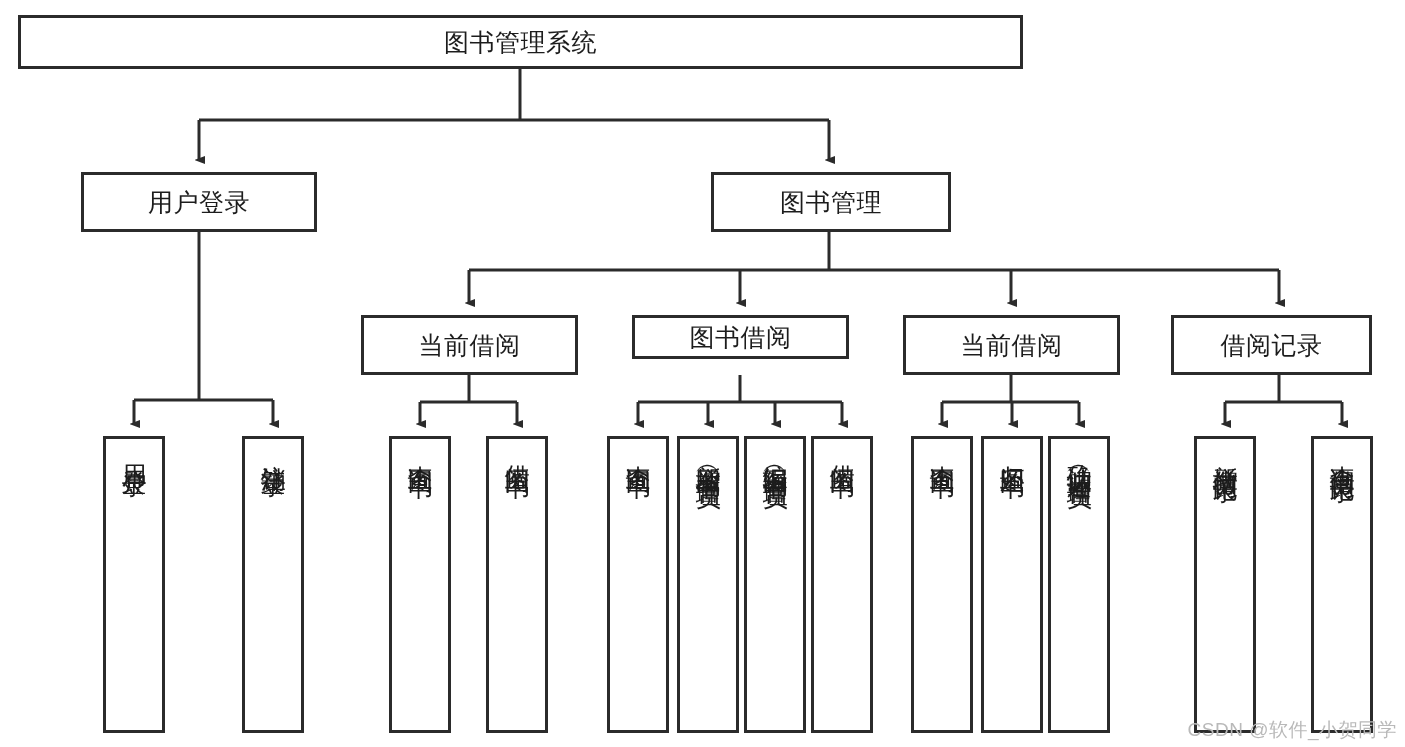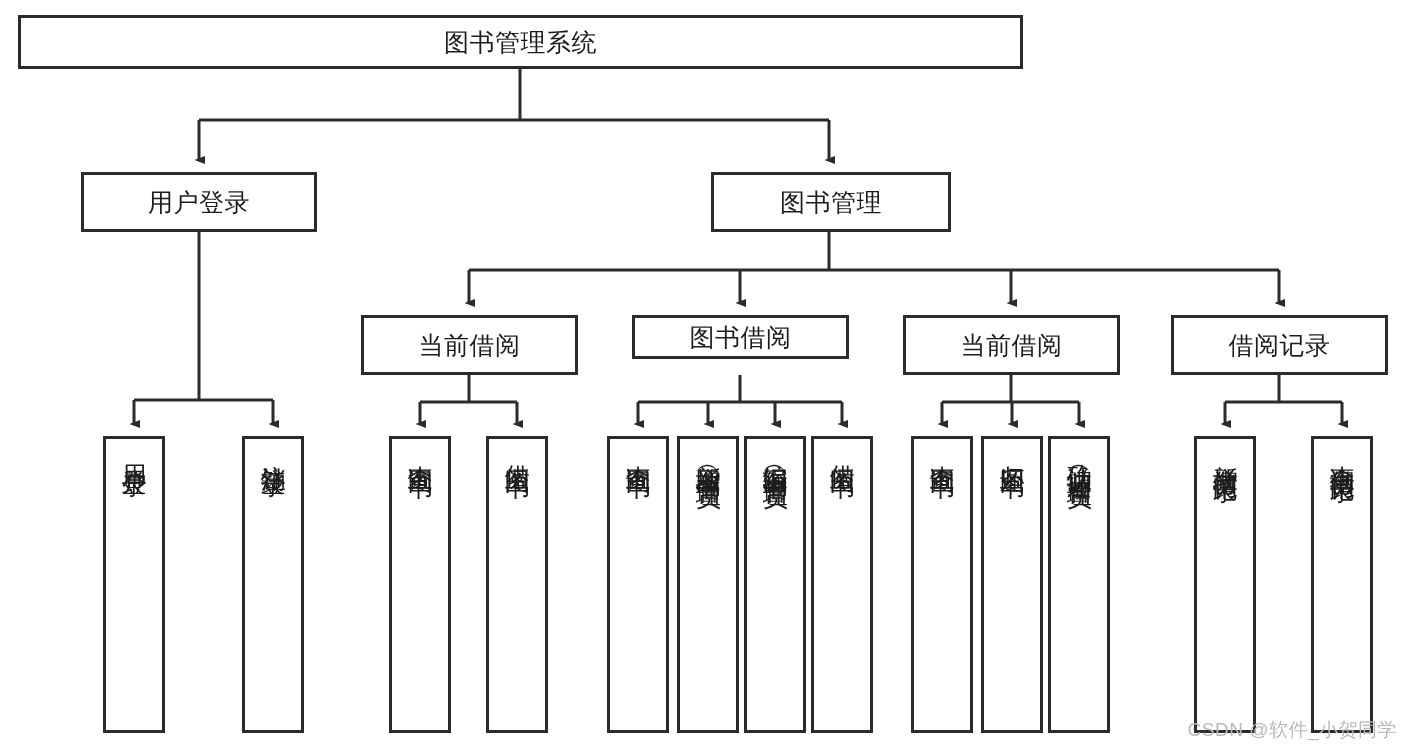--- a/index.html
+++ b/index.html
@@ -141,21 +141,21 @@
 
   <div class="node h" style="left:361px; top:315px; width:217px; height:60px;">
     <span class="label">当前借阅</span>
   </div>
   <div class="node h" style="left:632px; top:315px; width:217px; height:44px;">
     <span class="label">图书借阅</span>
   </div>
   <div class="node h" style="left:903px; top:315px; width:217px; height:60px;">
     <span class="label">当前借阅</span>
   </div>
-  <div class="node h" style="left:1171px; top:315px; width:217px; height:60px;">
+  <div class="node h" style="left:1171px; top:315px; width:201px; height:60px;">
     <span class="label">借阅记录</span>
   </div>
 
   <div class="node v" style="left:103px; top:436px; width:62px; height:297px;">
     <span class="label">用户登录</span>
   </div>
   <div class="node v" style="left:242px; top:436px; width:62px; height:297px;">
     <span class="label">注销登录</span>
   </div>
   <div class="node v" style="left:389px; top:436px; width:62px; height:297px;">

